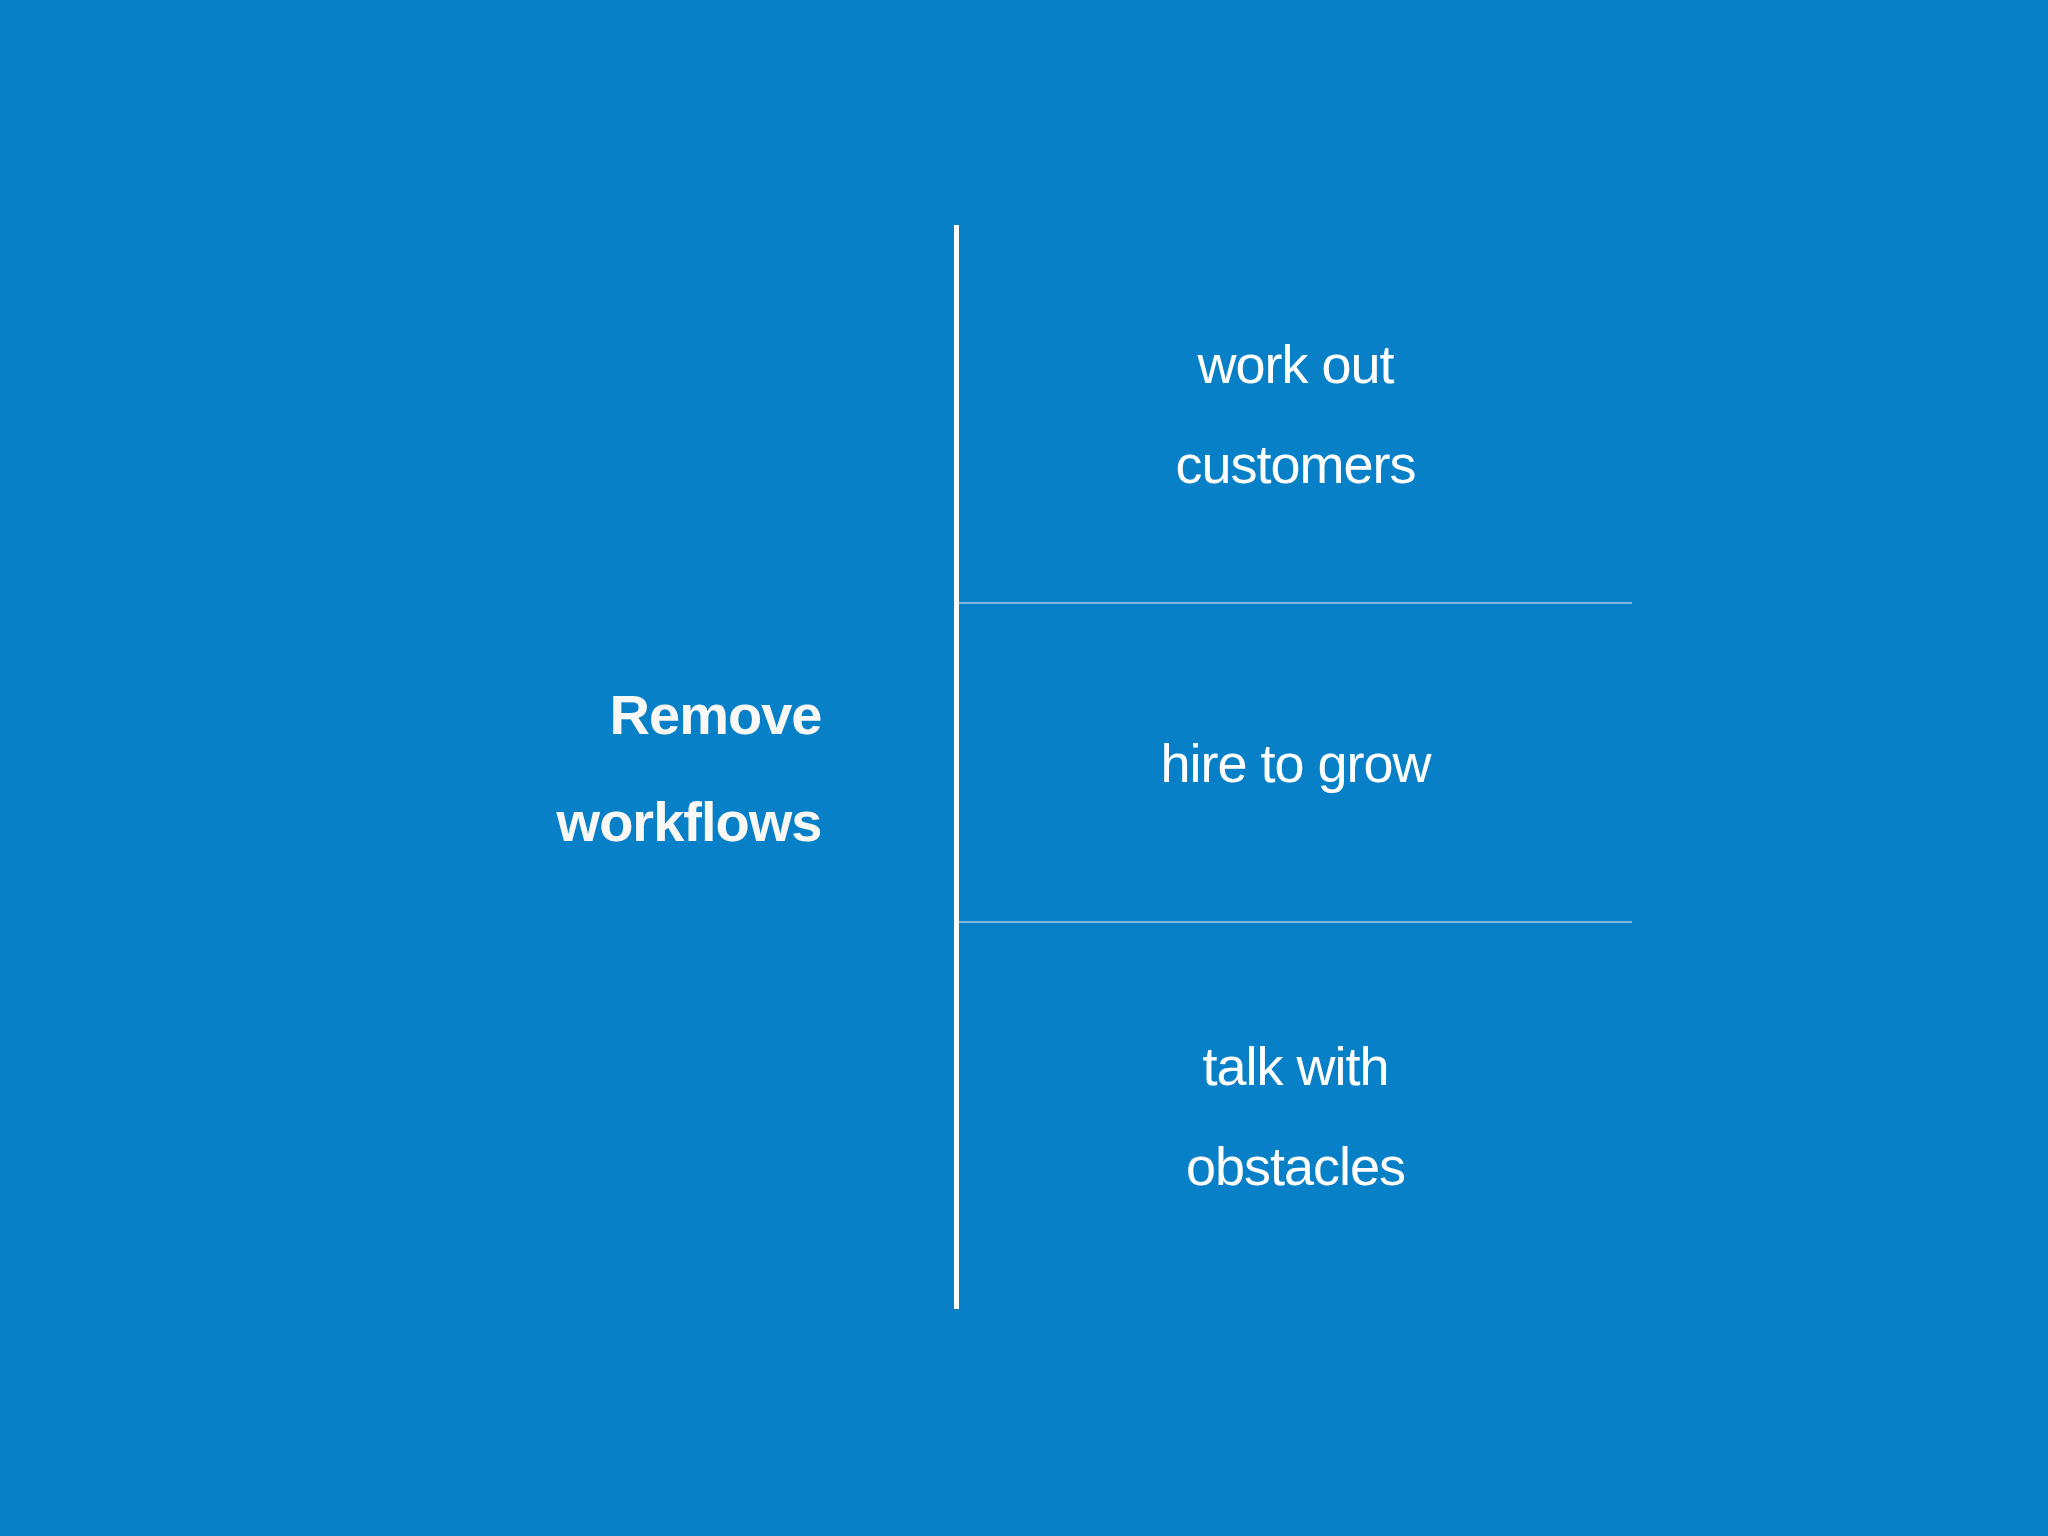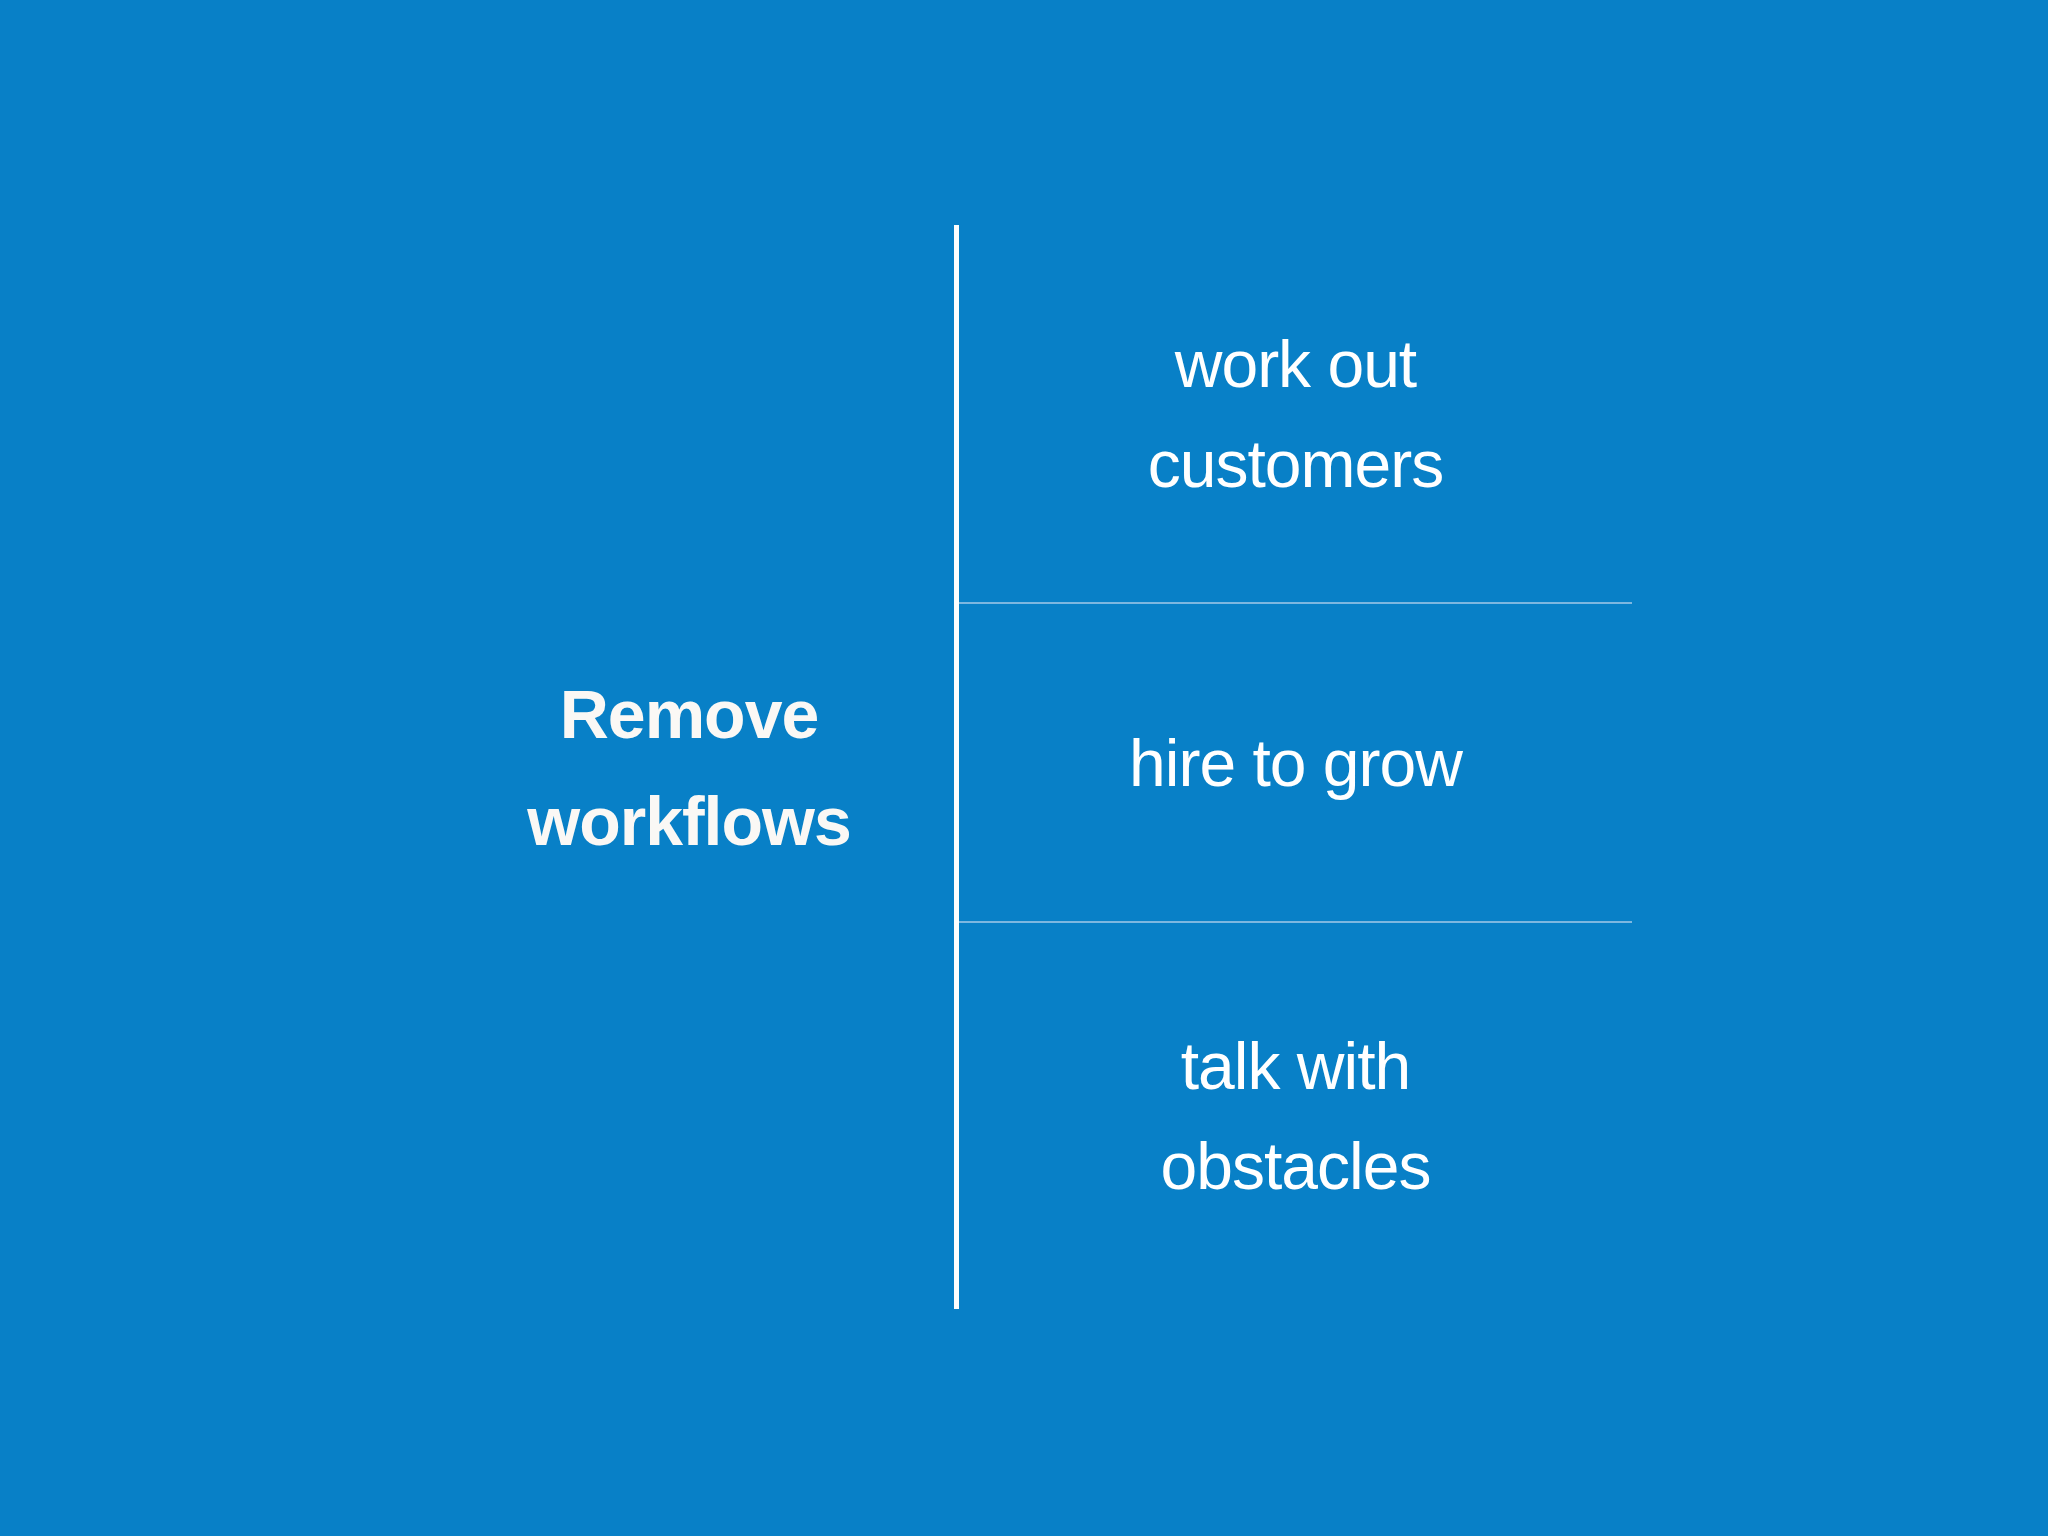--- a/index.html
+++ b/index.html
@@ -19,23 +19,23 @@
     height: 1536px;
     background: var(--bg, #0880C7);
   }
 
   
   .title {
     position: absolute;
     left: 689px;
     top: 768px;
     transform: translate(-50%, -50%);
-    text-align: center;
+    text-align: right;
     color: var(--title-color, #FAF8F5);
-    font-size: 68px;
+    font-size: 56px;
     line-height: 107px;
     font-weight: bold;
     letter-spacing: -1px;
     white-space: nowrap;
   }
   .title .line { display: block; }
 
   
   .vline {
     position: absolute;
@@ -62,21 +62,21 @@
     justify-content: center;
     box-sizing: border-box;
   }
   .row-0 { height: 379px; border-bottom: 2px solid var(--separator, #7DB7E0); }
   .row-1 { height: 319px; border-bottom: 2px solid var(--separator, #7DB7E0); }
   .row-2 { flex: 1; }
 
   .item-text {
     text-align: center;
     color: var(--item-color, #FFFFFF);
-    font-size: 66px;
+    font-size: 54px;
     line-height: 100px;
     font-weight: normal;
     letter-spacing: -1px;
     white-space: nowrap;
   }
   .item-text .line { display: block; }
   .item-text .line:empty { display: none; }
 </style>
 </head>
 <body>

